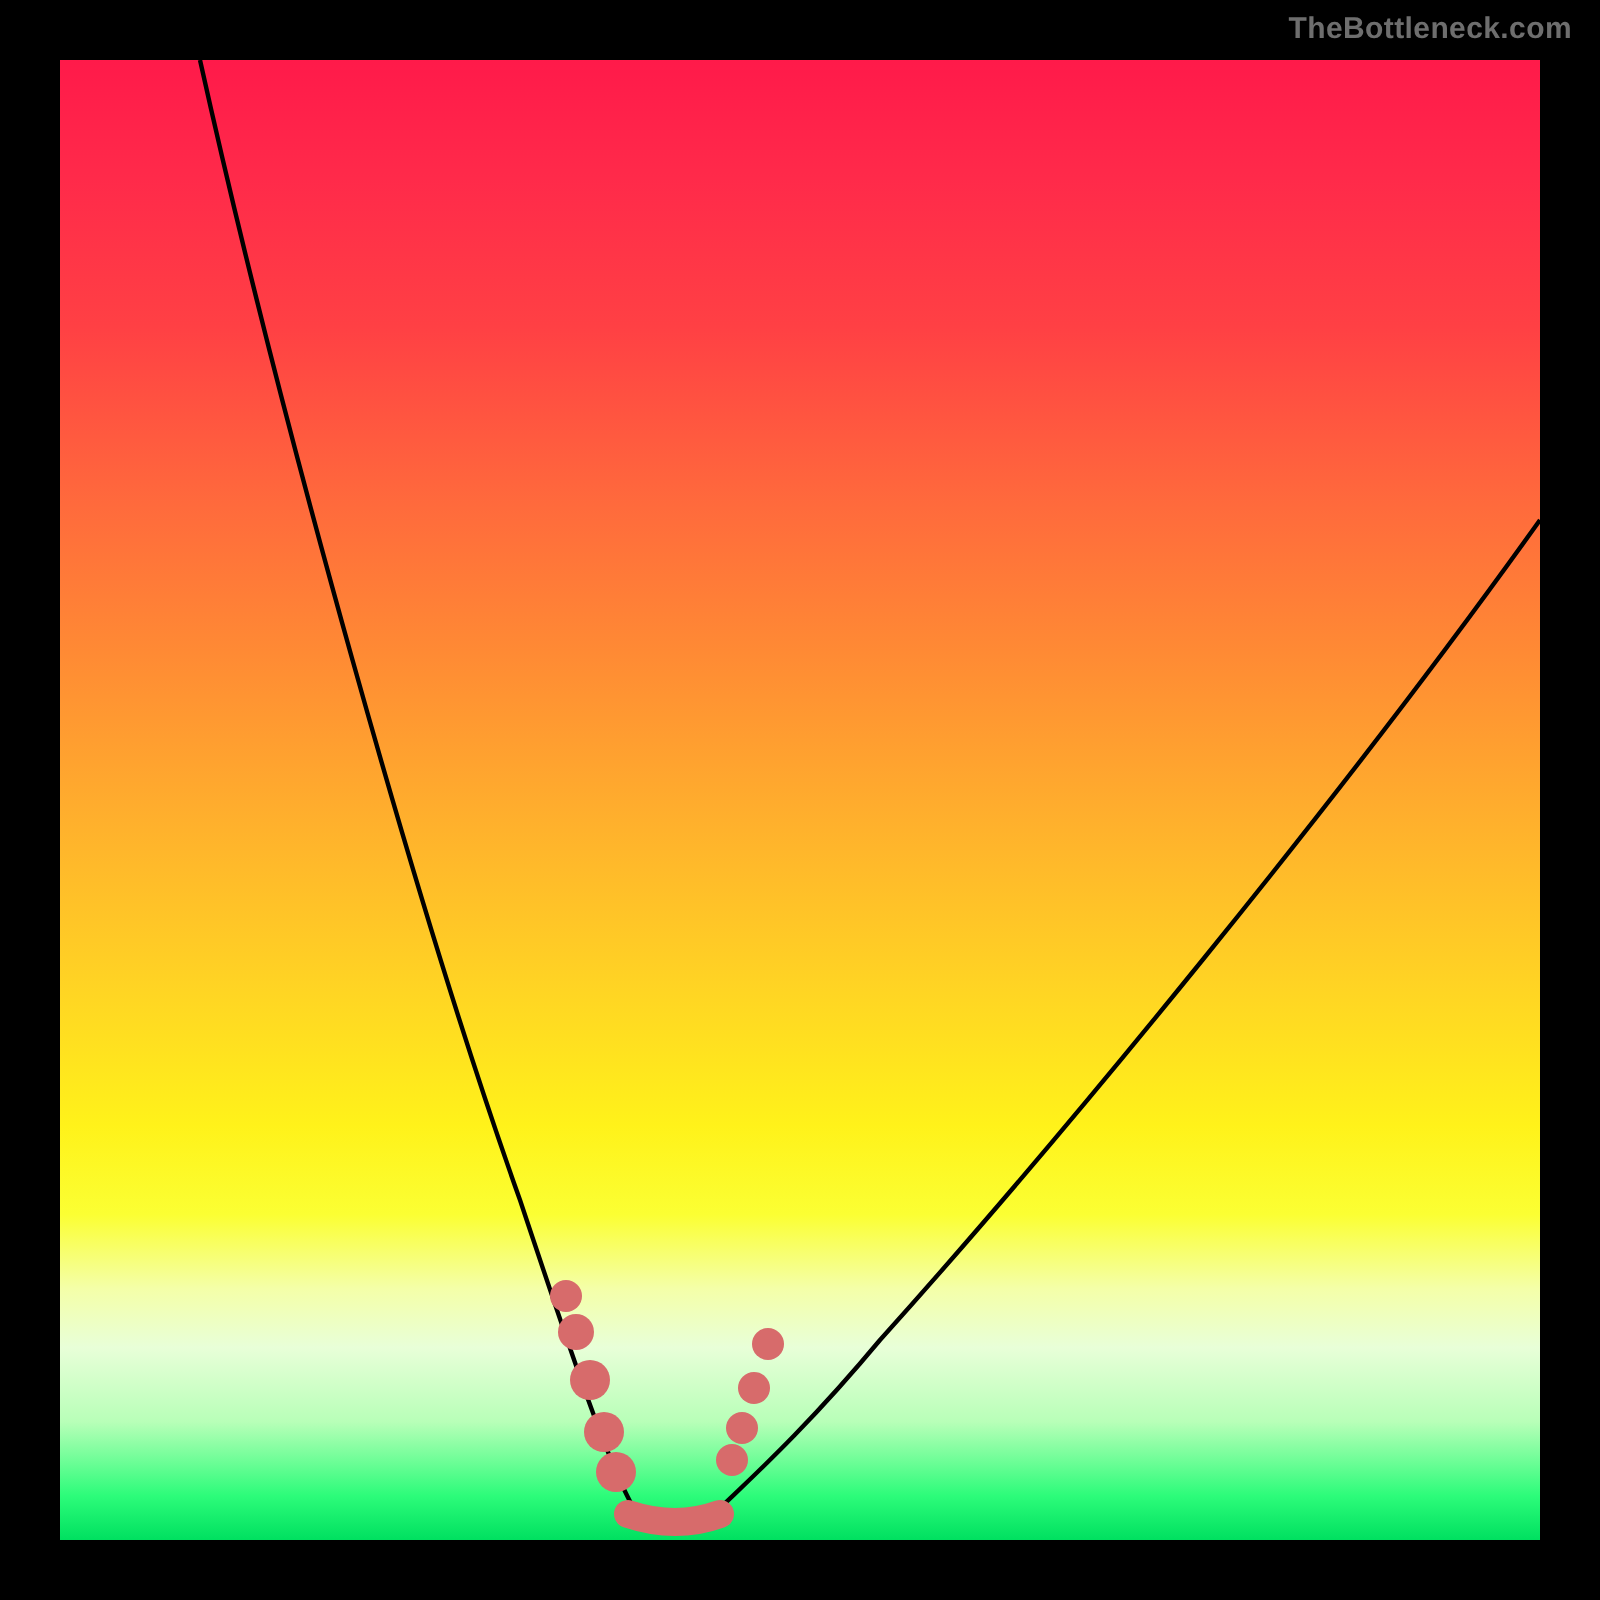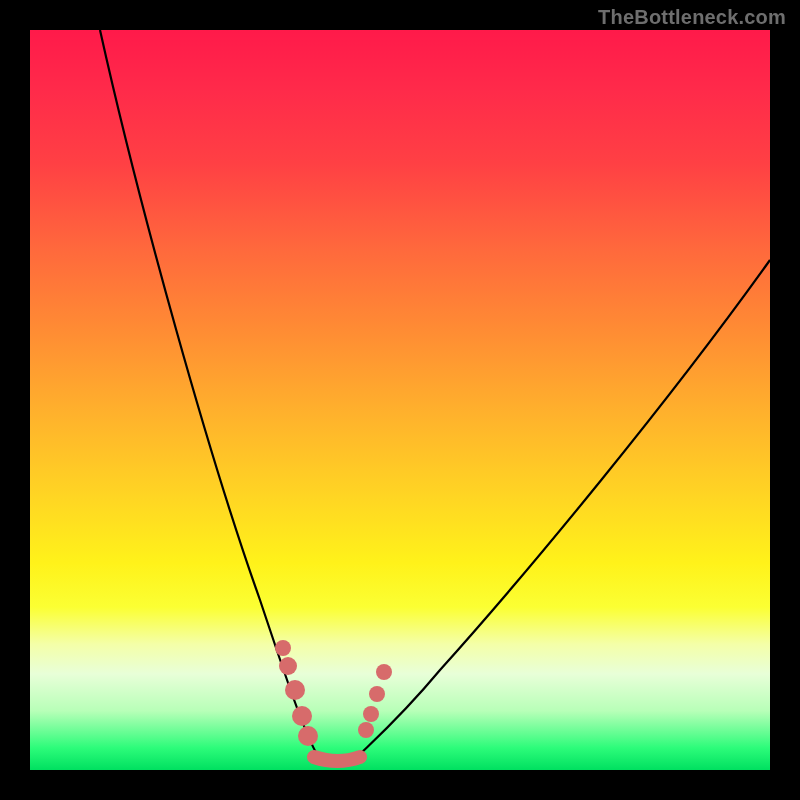--- a/index.html
+++ b/index.html
@@ -41,21 +41,21 @@
       #b8ffb8 92%,
       #2dfc7a 97%,
       #00e060 100%
     );
   }
   .watermark {
     position: absolute;
     top: 6px;
     right: 14px;
     color: #6e6e6e;
-    font-size: 20px;
+    font-size: 15px;
     font-weight: 600;
     letter-spacing: 0.2px;
   }
   svg.curve {
     position: absolute;
     left: 0;
     top: 0;
     width: 740px;
     height: 740px;
   }

